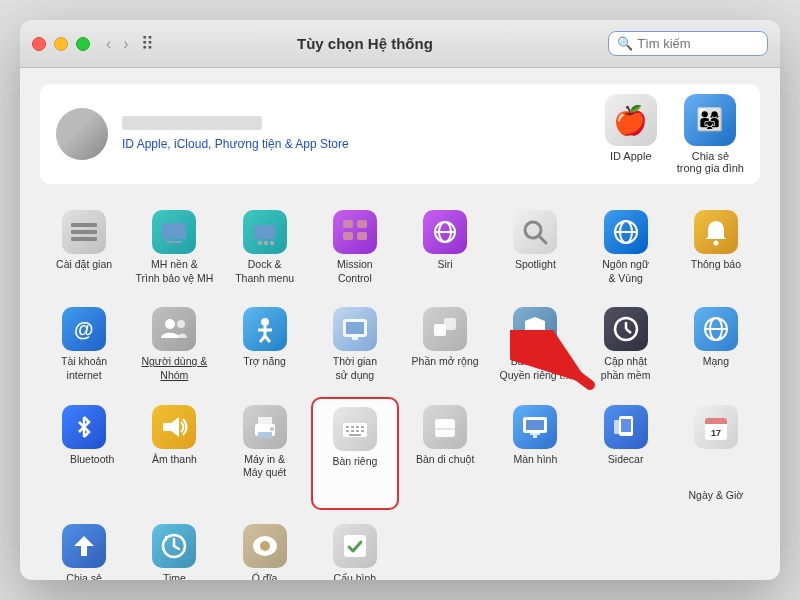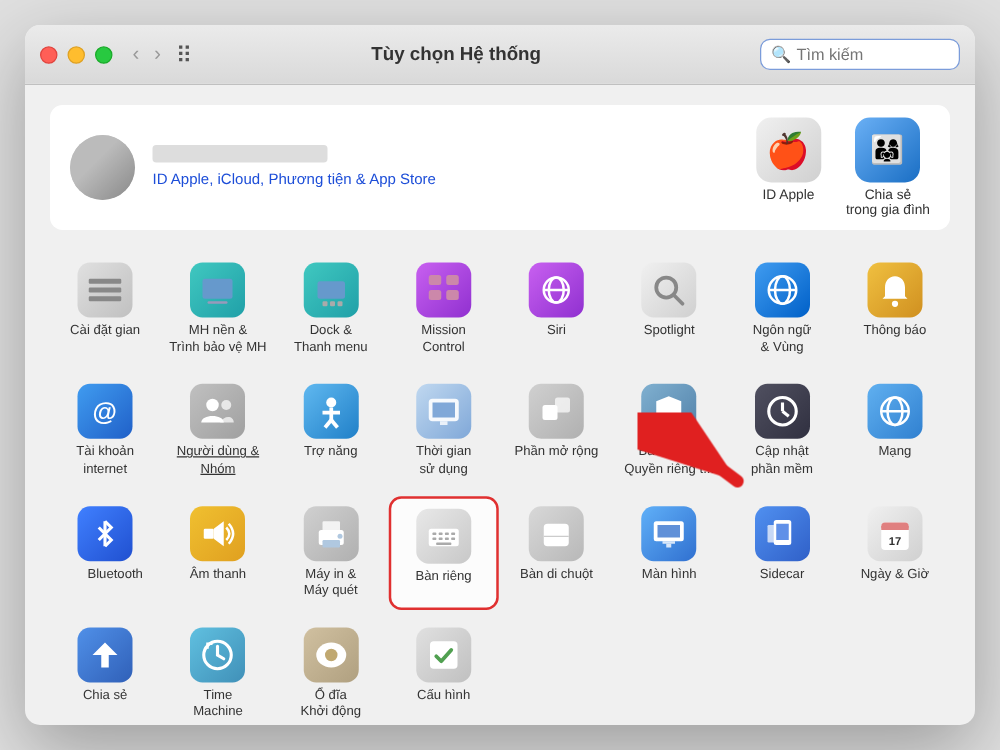--- a/index.html
+++ b/index.html
@@ -535,21 +535,21 @@
           </div>
           <div class="pref-item">
             <div class="pref-icon bg-clock">
               <svg width="30" height="30" viewBox="0 0 30 30">
                 <rect x="4" y="6" width="22" height="22" rx="3" fill="white"></rect>
                 <rect x="4" y="6" width="22" height="6" rx="3" fill="#e08080"></rect>
                 <rect x="4" y="9" width="22" height="3" fill="#e08080"></rect>
                 <text x="10" y="24" font-size="9" fill="#333" font-weight="bold">17</text>
               </svg>
             </div>
-            <span class="pref-label" style="white-space: pre-line;">Ngày &amp; Giờ</span>
+            <span class="pref-label" style="white-space: pre-line; margin-top: 36px;">Ngày &amp; Giờ</span>
           </div>
           <div class="pref-item">
             <div class="pref-icon bg-share2">
               <svg width="30" height="30" viewBox="0 0 30 30">
                 <polygon points="15,5 25,15 18,15 18,25 12,25 12,15 5,15" fill="white"></polygon>
               </svg>
             </div>
             <span class="pref-label" style="white-space: pre-line;">Chia sẻ</span>
           </div>
           <div class="pref-item">

